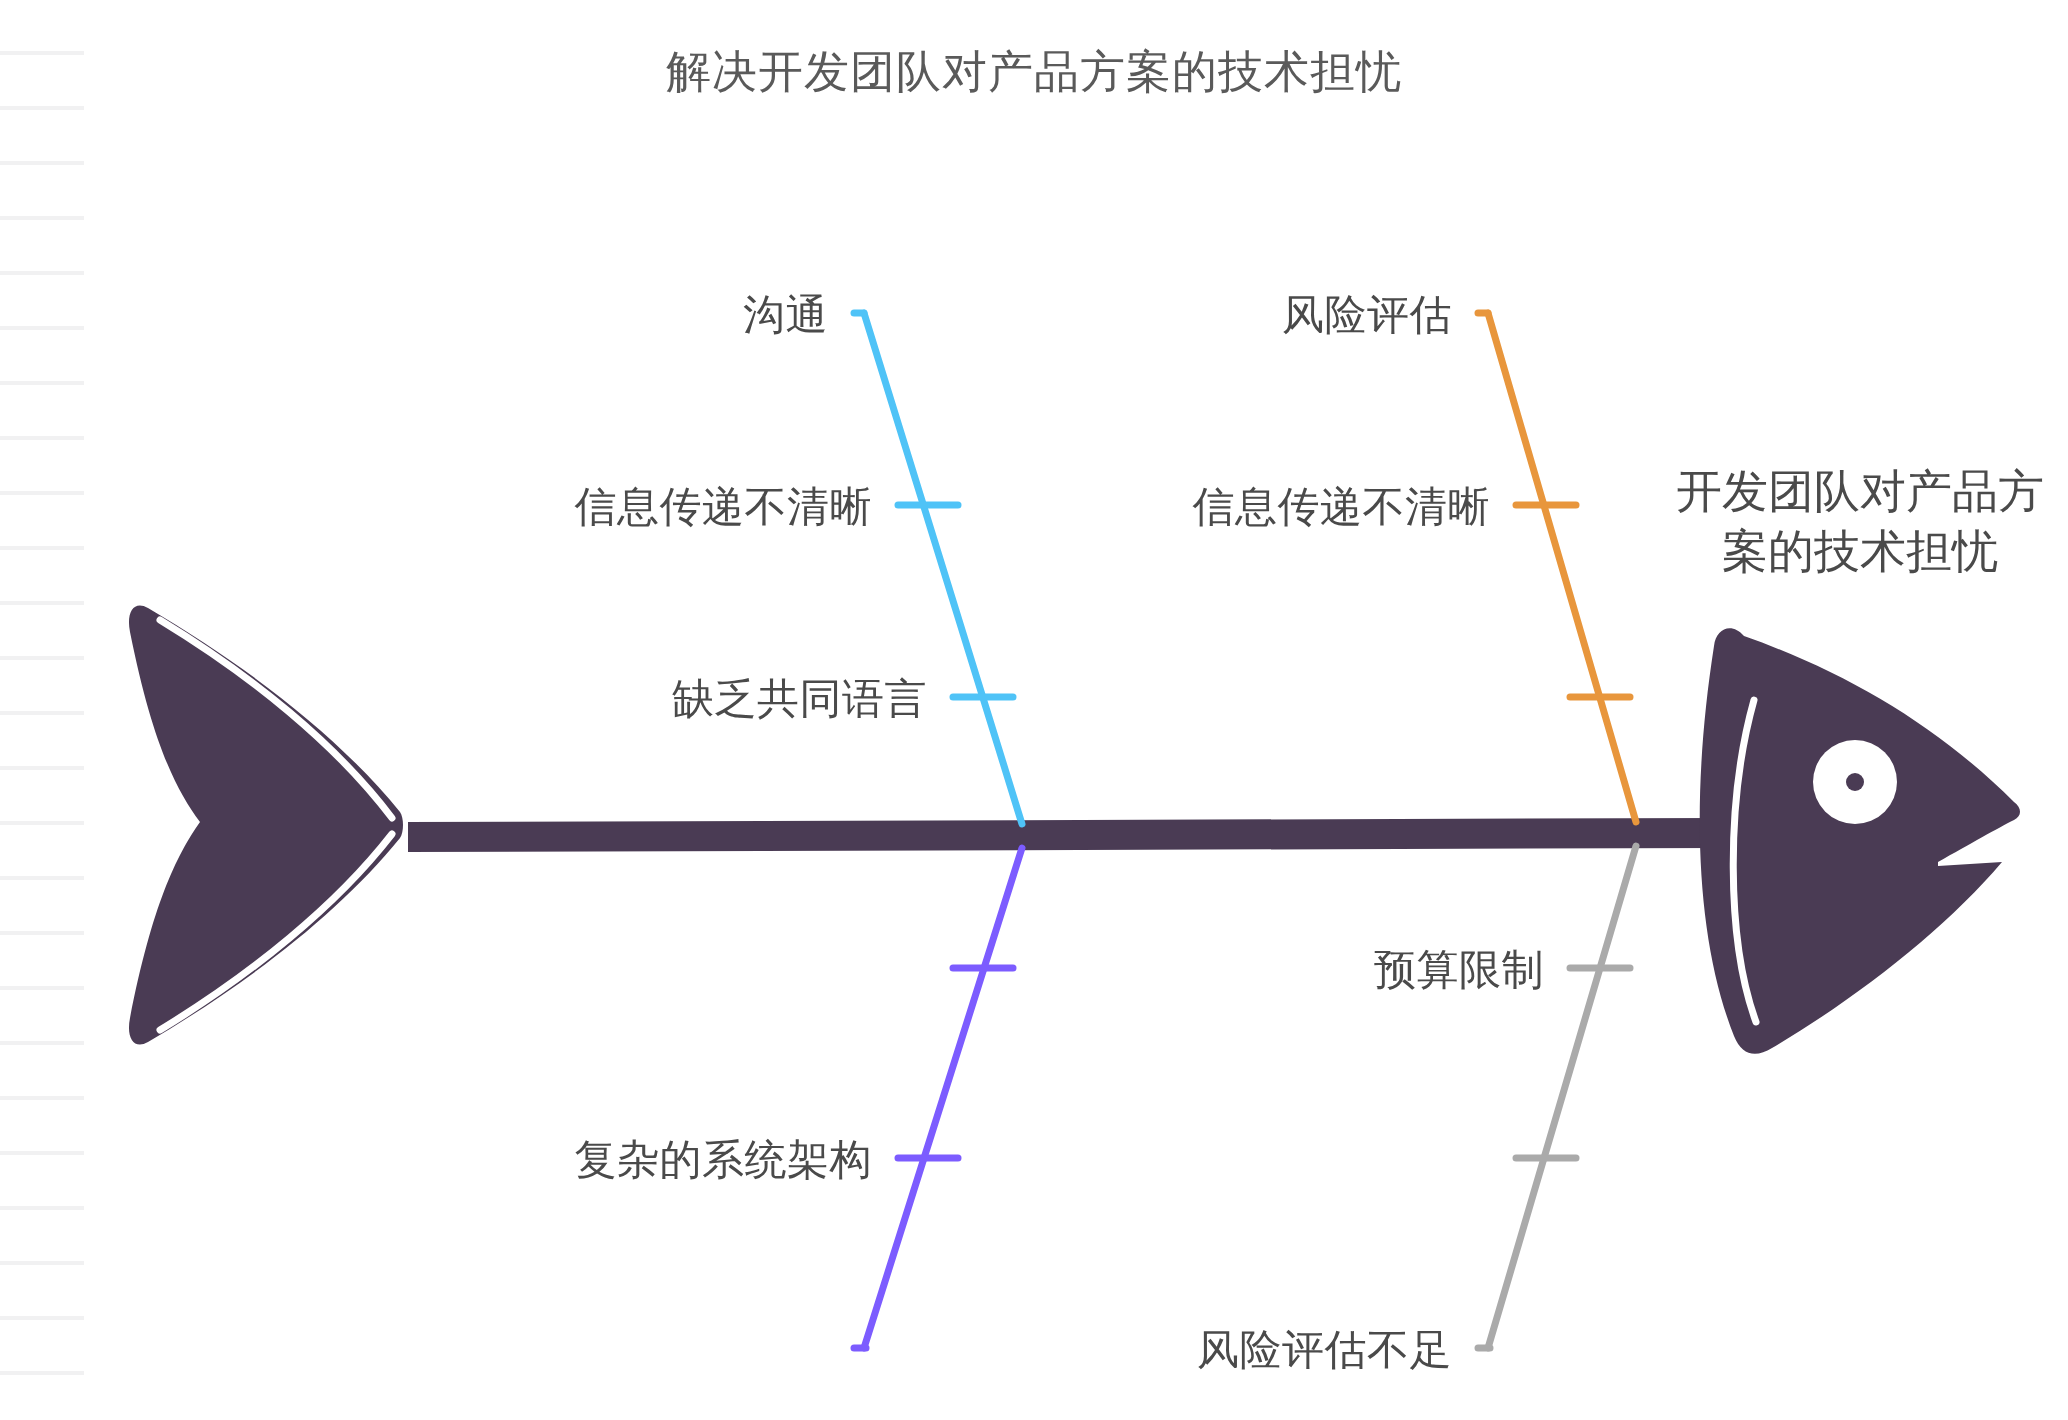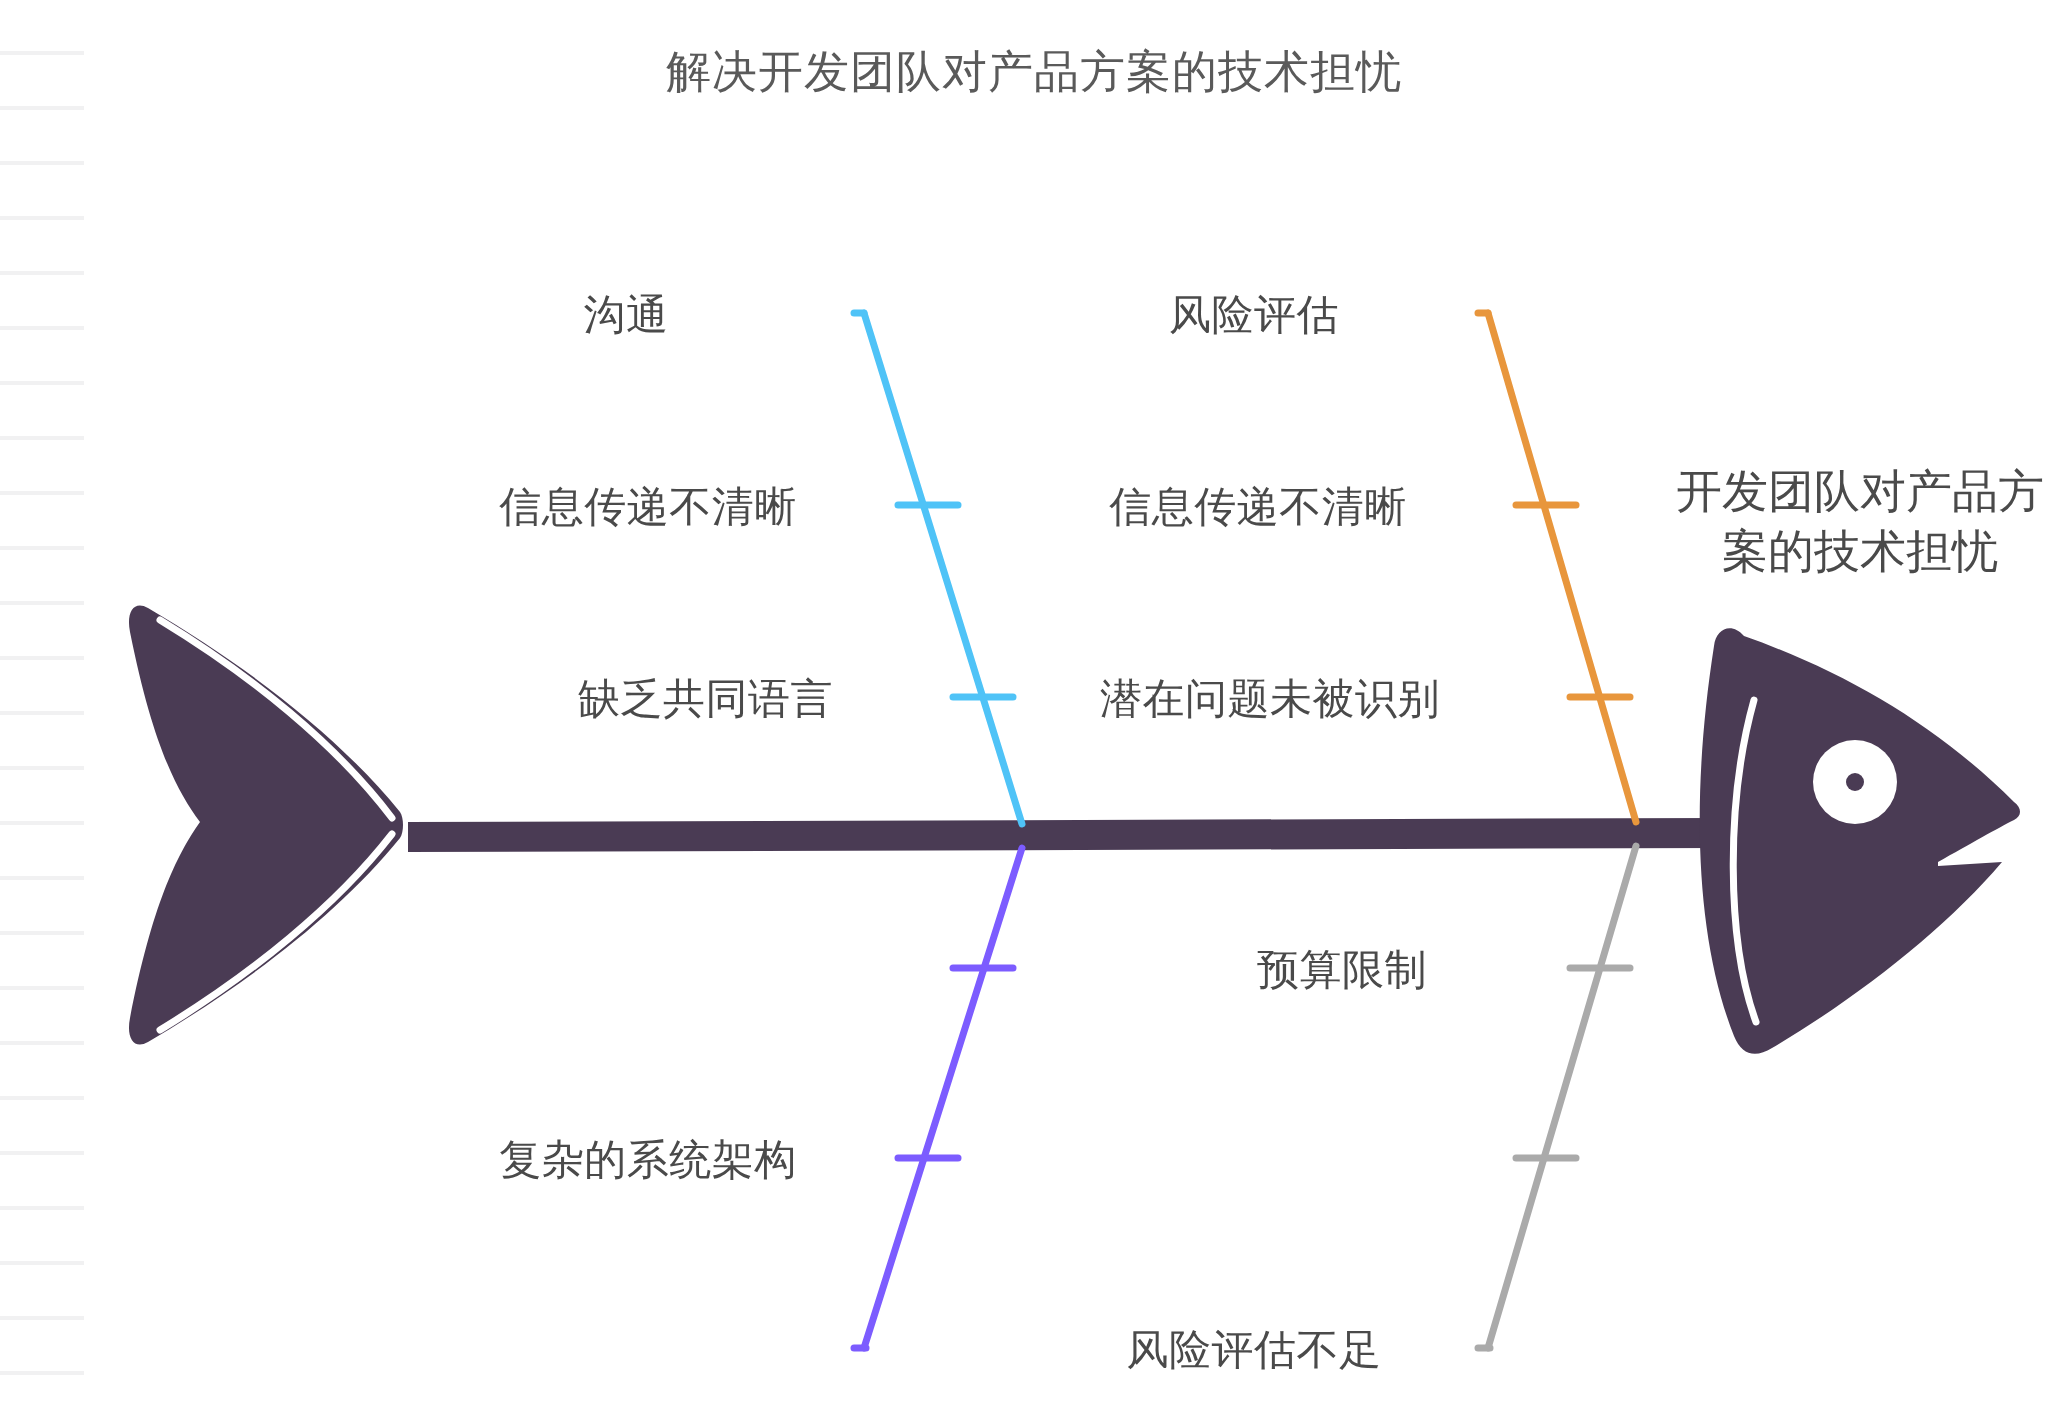--- a/index.html
+++ b/index.html
@@ -40,21 +40,21 @@
     top: 0;
   }
   .lbl {
     position: absolute;
     color: #4a4a4a;
     font-size: 42px;
     line-height: 1.18;
     white-space: nowrap;
     letter-spacing: 0.5px;
   }
-  .lbl.right-align { text-align: center; }
+  .lbl.right-align { text-align: right; }
 
   #chart-title {
     position: absolute;
     left: 0;
     top: 42px;
     width: 2068px;
     text-align: center;
     color: #5a5a5a;
     font-size: 45px;
     letter-spacing: 1px;
@@ -148,20 +148,19 @@
     <div>开发团队对产品方</div>
     <div>案的技术担忧</div>
   </div>
 
   <div class="lbl right-align" style="left:424px; top:290px; width:404px;">沟通</div>
   <div class="lbl right-align" style="left:424px; top:482px; width:448px;">信息传递不清晰</div>
   <div class="lbl right-align" style="left:484px; top:674px; width:443px;">缺乏共同语言</div>
 
   <div class="lbl right-align" style="left:1056px; top:290px; width:396px;">风险评估</div>
   <div class="lbl right-align" style="left:1026px; top:482px; width:464px;">信息传递不清晰</div>
-  <div class="lbl right-align" style="left:996px; top:674px; width:548px;">潜在问题未被识别</div>
 
   <div class="lbl right-align" style="left:424px; top:1135px; width:448px;">复杂的系统架构</div>
 
   <div class="lbl right-align" style="left:1140px; top:945px; width:404px;">预算限制</div>
   <div class="lbl right-align" style="left:1056px; top:1325px; width:396px;">风险评估不足</div>
 
 </div>
 
 </body></html>

